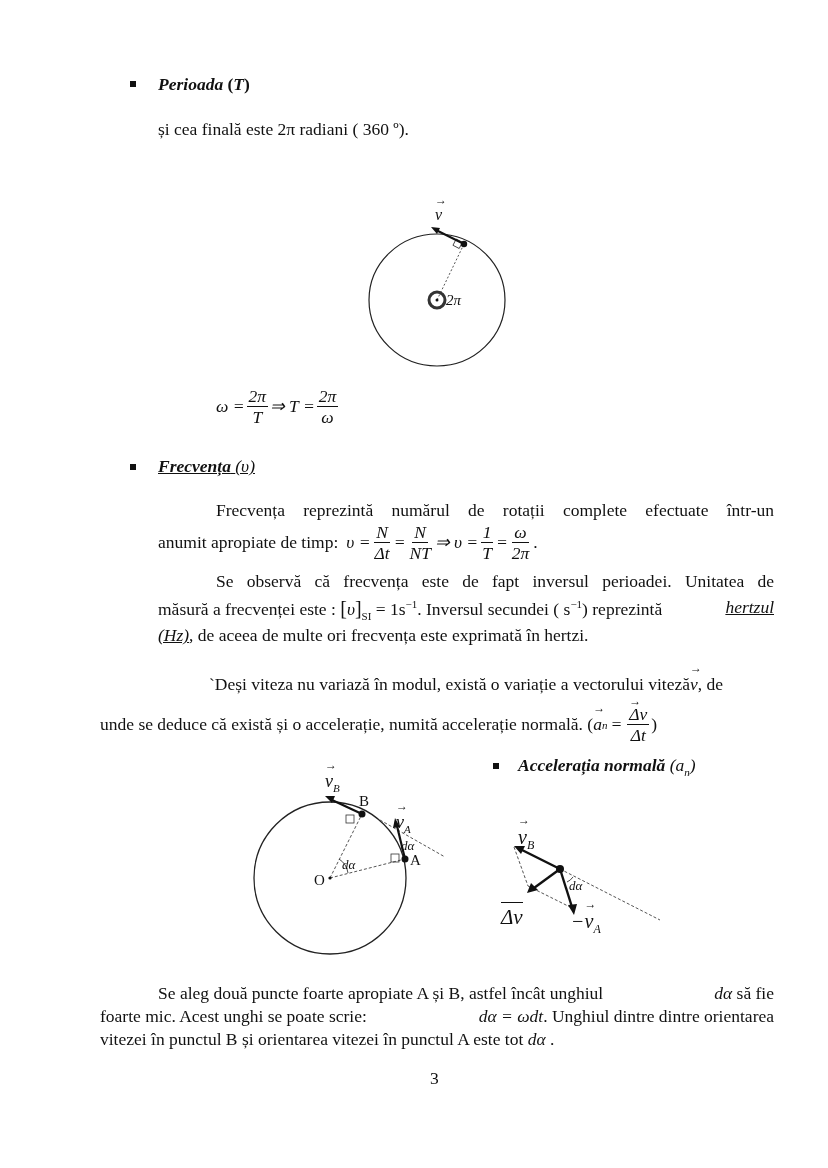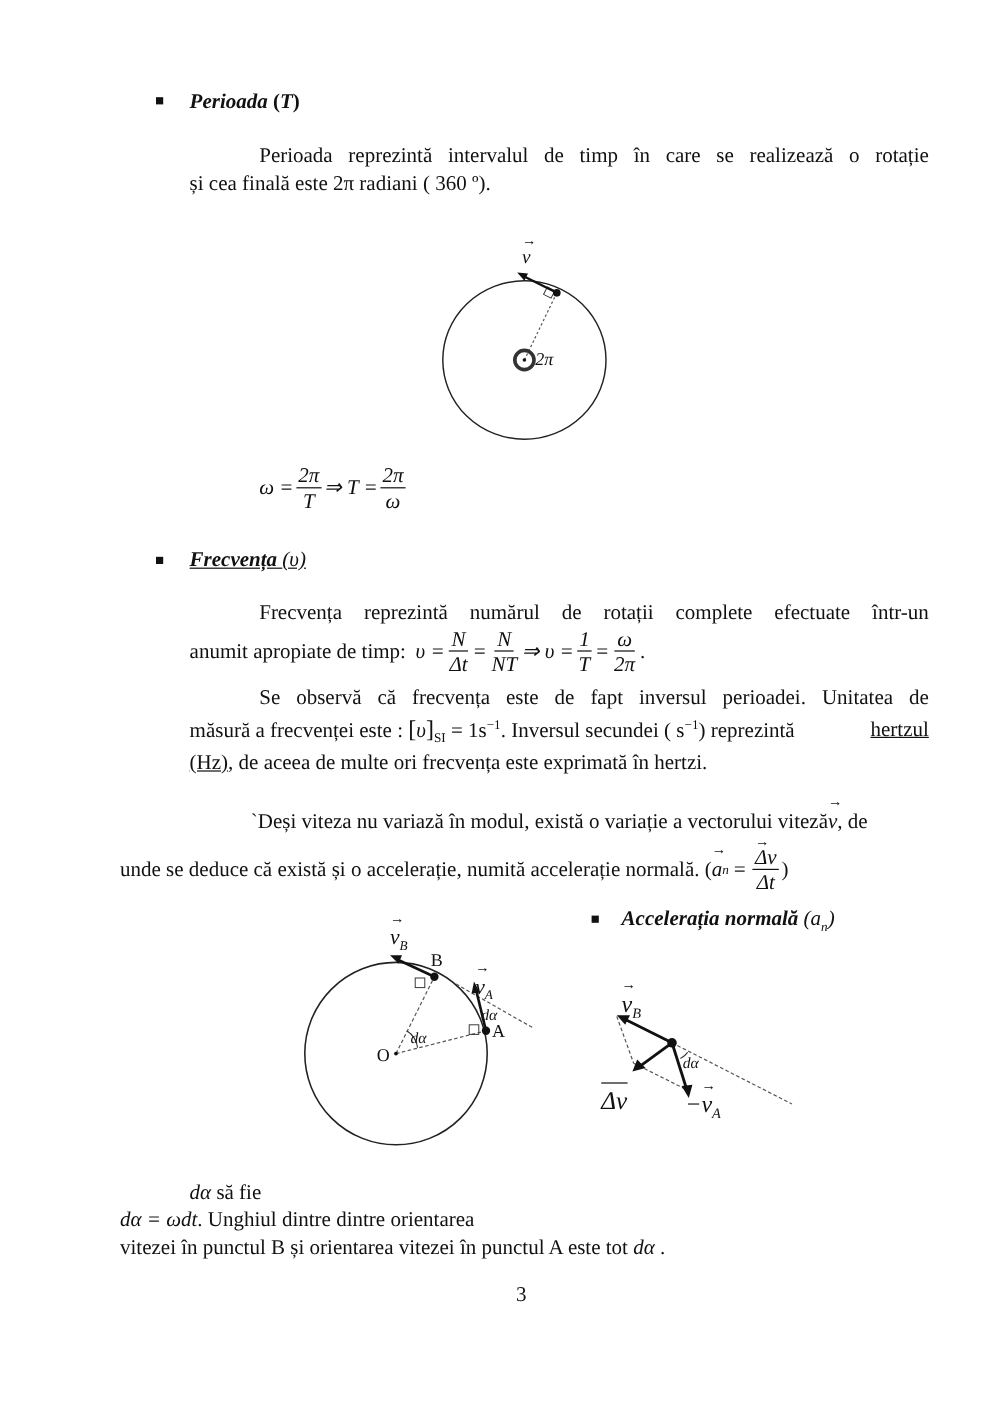--- a/index.html
+++ b/index.html
@@ -8,37 +8,36 @@
   .abs { position:absolute; }
   .bullet { width:6px; height:6px; background:#111; position:absolute; }
   .heading { font-weight:bold; font-style:italic; font-size:17.5px; }
   .para { position:absolute; left:158px; width:616px; text-align:justify; line-height:23px; }
   .indent { text-indent:58px; }
   .line { position:absolute; white-space:nowrap; }
   .frac { display:inline-flex; flex-direction:column; align-items:center; vertical-align:middle; margin:0 2px; font-style:italic; }
   .frac .num { border-bottom:1px solid #111; padding:0 2px; line-height:20px; }
   .frac .den { line-height:20px; padding:0 2px; }
   .it { font-style:italic; }
-  .u { text-decoration:underline; }
+  .u { text-decoration:underline;font-style:italic; }
   sup { font-size:11px; }
   sub { font-size:11px; }
   .vec { position:relative; display:inline-block; font-style:italic; }
   .vec::before { content:"→"; position:absolute; top:-13px; left:0; font-size:12px; font-style:normal; }
 </style>
 </head>
 <body>
 
 <div class="bullet" style="left:130px;top:81px;"></div>
 <div class="abs heading" style="left:158px;top:74px;">
   <span>Perioada</span>
   <span style="font-style:normal;">(<i>T</i>)</span>
 </div>
 
 <div class="para" style="top:118px;">
-  <div class="indent" style="text-align:justify;text-align-last:justify;">Perioada reprezintă intervalul de timp în care se realizează o rotație</div>
   <div>și cea finală este 2π radiani ( 360 º).</div>
 </div>
 
 <svg class="abs" style="left:360px;top:200px;" width="150" height="190" viewBox="0 0 150 190">
   <ellipse cx="77" cy="100" rx="68" ry="66" fill="none" stroke="#222" stroke-width="1.2"></ellipse>
   <line x1="77" y1="100" x2="104" y2="44" stroke="#555" stroke-width="1" stroke-dasharray="2,2"></line>
   <rect x="94" y="40" width="7" height="7" fill="none" stroke="#333" stroke-width="0.8" transform="rotate(27 97 44)"></rect>
   <circle cx="104" cy="44" r="3.2" fill="#111"></circle>
   <line x1="104" y1="44" x2="76" y2="30" stroke="#111" stroke-width="2"></line>
   <polygon points="71,27 80,28 77,34" fill="#111"></polygon>
@@ -180,22 +179,24 @@
   <line x1="60" y1="49" x2="72" y2="87" stroke="#111" stroke-width="2.4"></line>
   <polygon points="74,95 68,85 77,84" fill="#111"></polygon>
   <path d="M 67 62 A 14 14 0 0 0 73 57" fill="none" stroke="#333" stroke-width="0.9"></path>
 </svg>
 <div class="abs it" style="left:518px;top:826px;font-size:20px;"><span class="vec">v</span><sub style="font-size:12px;">B</sub></div>
 <div class="abs it" style="left:569px;top:878px;font-size:13px;">dα</div>
 <div class="abs it" style="left:501px;top:902px;font-size:21px;"><span style="display:inline-block;border-top:1px solid #111;padding-top:2px;">Δv</span></div>
 <div class="abs it" style="left:571px;top:910px;font-size:20px;">−<span class="vec">v</span><sub style="font-size:12px;">A</sub></div>
 
 <div class="line" style="left:158px;top:983px;width:616px;display:flex;justify-content:space-between;">
+  <span>Se aleg două puncte foarte apropiate A și B, astfel încât unghiul</span>
   <span><i>dα</i> <span>să fie</span></span>
 </div>
 <div class="line" style="left:100px;top:1006px;width:674px;display:flex;justify-content:space-between;">
+  <span>foarte mic. Acest unghi se poate scrie:</span>
   <span><i>dα = ωdt</i><span>. Unghiul dintre dintre orientarea</span></span>
 </div>
 <div class="line" style="left:100px;top:1029px;">
   <span>vitezei în punctul B și orientarea vitezei în punctul A este tot</span> <i>dα</i> <span>.</span>
 </div>
 
 <div class="abs" style="left:430px;top:1068px;">3</div>
 
 </body></html>

